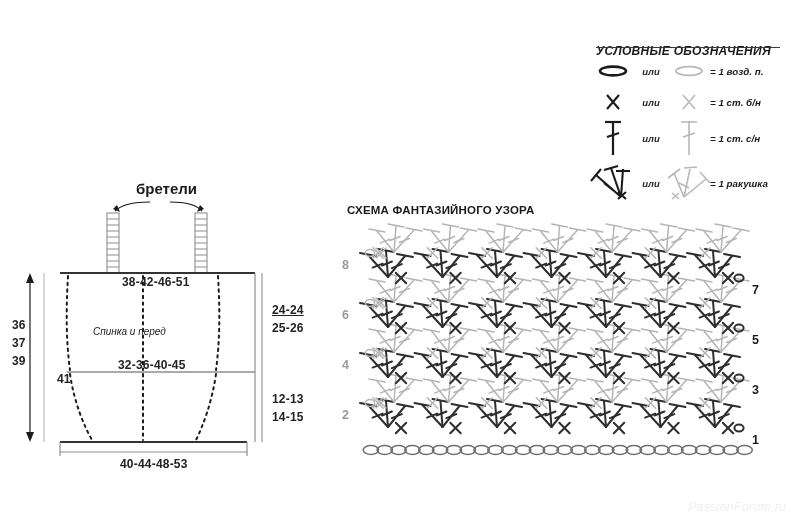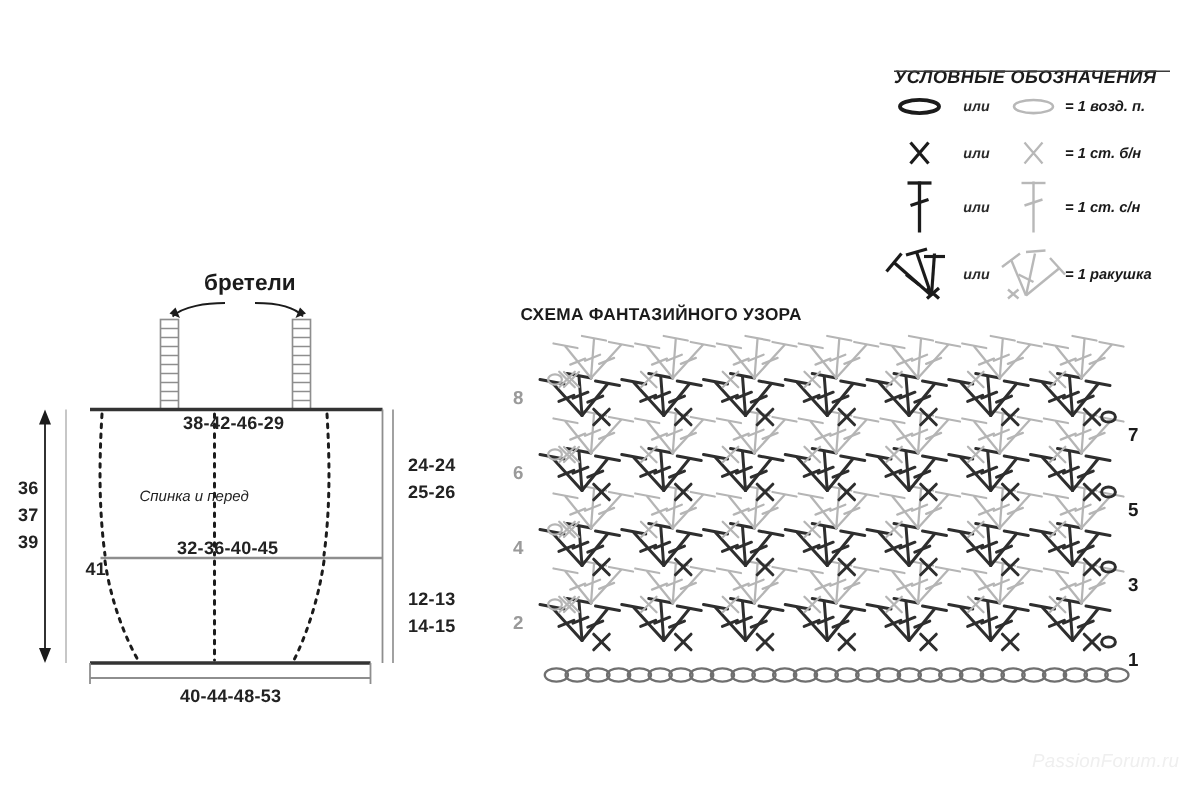--- a/index.html
+++ b/index.html
@@ -216,34 +216,34 @@
 
       <g stroke="#8e8e8e" stroke-width="1.2" fill="none">
         <path d="M60 272 L247 272"></path>
         <path d="M60 262 L60 276"></path>
         <path d="M247 262 L247 276"></path>
       </g>
     </svg>
 
     <div class="sch-txt sch-ital" style="left:136px; top:0px;">бретели</div>
 
-    <div class="sch-num" style="left:122px; top:95px;">38-42-46-29</div>
+    <div class="sch-num" style="left:122px; top:95px;">38-42-46-51</div>
 
     <div class="sch-body-lbl" style="left:93px; top:146px;">Спинка и перед</div>
 
     <div class="sch-num" style="left:118px; top:178px;">32-36-40-45</div>
 
     <div class="sch-num" style="left:120px; top:277px;">40-44-48-53</div>
 
     <div class="sch-num" style="left:12px; top:138px;">36</div>
     <div class="sch-num" style="left:12px; top:156px;">37</div>
     <div class="sch-num" style="left:12px; top:174px;">39</div>
     <div class="sch-num" style="left:12px; top:192px;margin-left:45px;">41</div>
 
-    <div class="sch-num" style="left:272px; top:123px;">24-24</div>
+    <div class="sch-num" style="left:272px; top:123px;text-decoration:underline;">24-24</div>
     <div class="sch-num" style="left:272px; top:141px;">25-26</div>
 
     <div class="sch-num" style="left:272px; top:212px;">12-13</div>
     <div class="sch-num" style="left:272px; top:230px;">14-15</div>
   </div>
 
   <div id="chart">
     <div id="chart-title">СХЕМА ФАНТАЗИЙНОГО УЗОРА</div>
     <svg id="chart-svg" width="460" height="280" viewBox="0 0 460 280">
         <g>

